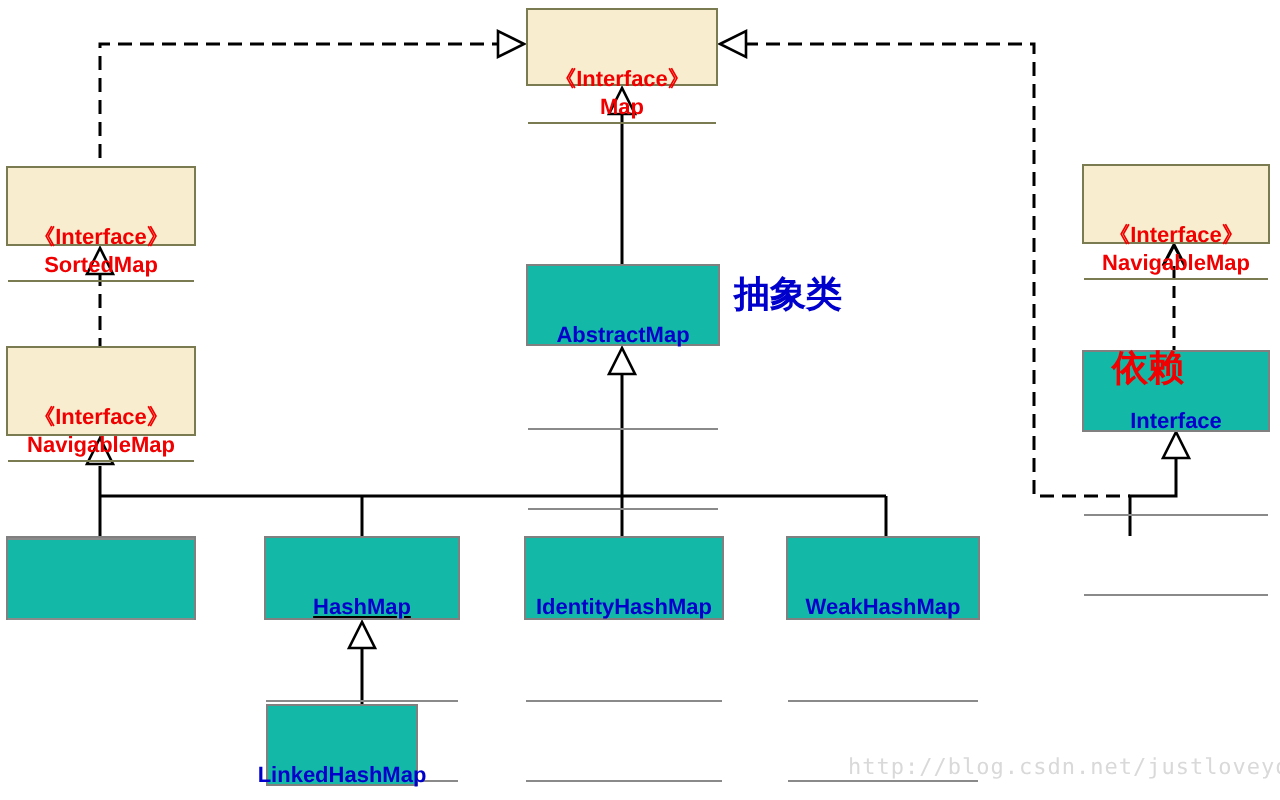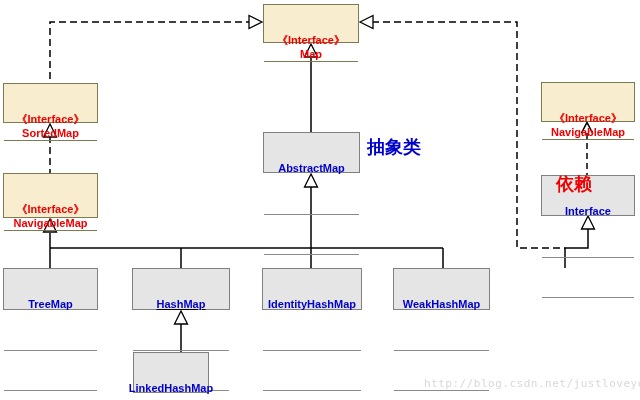--- a/index.html
+++ b/index.html
@@ -13,21 +13,21 @@
     border:1px solid #7f7f7f;
   }
   .box .title{
     flex:1;display:flex;flex-direction:column;justify-content:space-between;align-items:center;
     font-weight:bold;font-size:11px;line-height:14px;text-align:center;margin-top:28px;
   }
   .box .comp{box-sizing:border-box;}
   .interface{background:#f8eecf;border-color:#7b7b52;}
   .interface .comp{height:10px;border-top:1px solid #7b7b52;}
   .interface .stereo,.interface .cname{color:#f00000;}
-  .cls{background:#e5e5e5;border-color:#808080;gap:39px;}
+  .cls{background:#14b8a6;border-color:#808080;gap:39px;}
   .cls .comp{height:11px;border-top:1px solid #8a8a8a;}
   .cls .cname{color:#0000cc;}
   .note{position:absolute;font-weight:bold;font-size:18px;white-space:nowrap;}
   .note-blue{color:#0000cc;}
   .note-red{color:#f00000;}
   .watermark{
     position:absolute;left:424px;top:377px;
     font-family:"DejaVu Sans Mono","Liberation Mono",monospace;
     font-size:11px;color:#d9d9d9;letter-spacing:0.5px;white-space:nowrap;
   }
@@ -113,23 +113,20 @@
 
   <div class="box cls" style="left:541px;top:175px;width:94px;height:41px;">
     <div class="title">
       <span class="cname">Interface</span>
     </div>
     <div class="comp"></div>
     <div class="comp"></div>
   </div>
 
   <div class="box cls" style="left:3px;top:268px;width:95px;height:42px;">
-    <div class="title">
-      <span class="cname">TreeMap</span>
-    </div>
     <div class="comp"></div>
     <div class="comp"></div>
   </div>
 
   <div class="box cls" style="left:132px;top:268px;width:98px;height:42px;text-decoration:underline;">
     <div class="title">
       <span class="cname">HashMap</span>
     </div>
     <div class="comp"></div>
     <div class="comp"></div>

